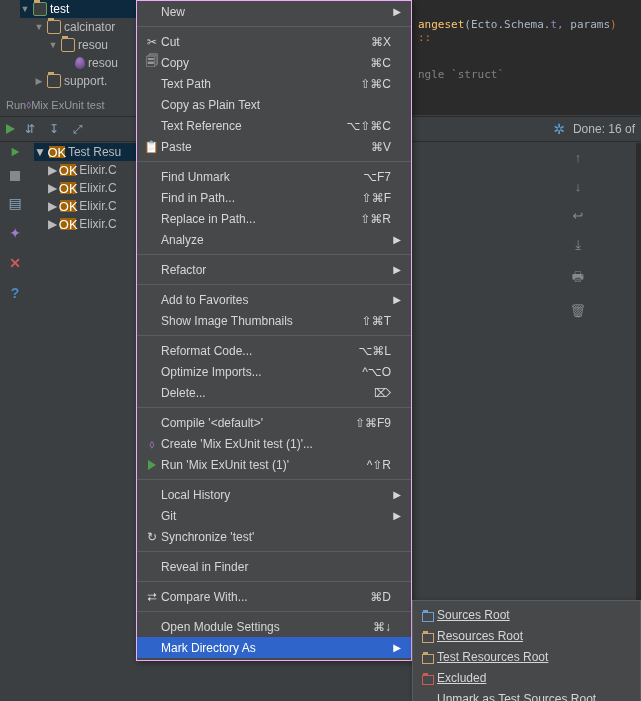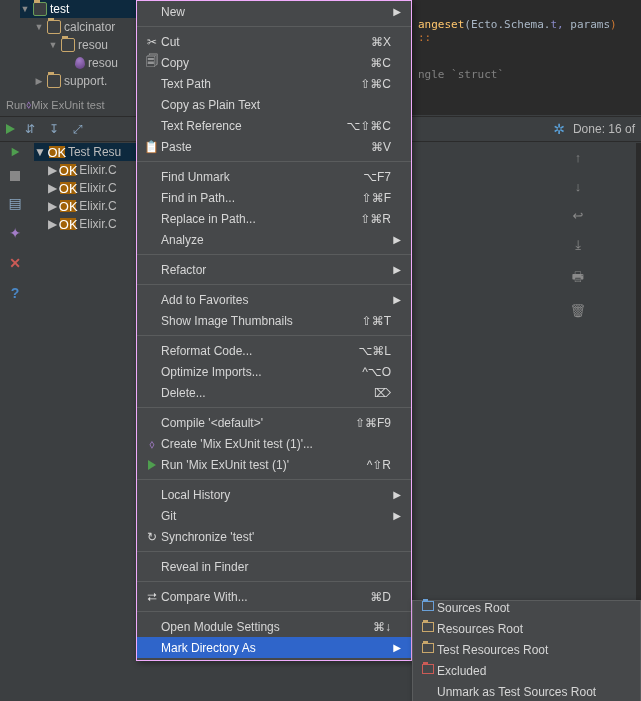--- a/index.html
+++ b/index.html
@@ -116,21 +116,21 @@
   .ctxitem .mi-spc { flex:1; }
   .ctxitem .mi-sc  { color:#d6d6d6; font-size:12px;}
   .ctxitem .mi-ar  { width:10px; text-align:right; font-size:10px;}
   .ctxsep { height:1px; background:#5a5c5d; margin:4px 0;}
   
   .submenu {
     position:absolute; top:600px; left:412px; width:229px;
     background:#46484a; border:1px solid #5a5c5d;
     box-shadow: 2px 2px 6px rgba(0,0,0,.4);
   }
-  .subitem { display:flex; align-items:flex-start; height:21px; padding:0 10px 0 6px; color:#d6d6d6;}
+  .subitem { display:flex; align-items:flex-end; height:21px; padding:0 10px 0 6px; color:#d6d6d6;text-decoration:underline;}
   .subitem .si-icon { width:18px; display:flex;align-items:center;justify-content:center;}
   .fold-sm { width:12px;height:10px;border:1px solid;position:relative;}
   .fold-sm::before{content:"";position:absolute;top:-3px;left:0;width:5px;height:3px;background:currentColor;}
   .c-blue{color:#6aa0d8;} .c-yel{color:#c9a76b;} .c-red{color:#cc5b56;}
   .scissors::before{content:"\2702";}
   .copyi::before{content:"\1F5D0";}
   .pastei::before{content:"\1F4CB";}
   .synci::before{content:"\21BB";}
   .cmpi::before{content:"\2B82";}
   .greenplay{width:0;height:0;border-left:8px solid #4f9e4f;border-top:5px solid transparent;border-bottom:5px solid transparent;}

